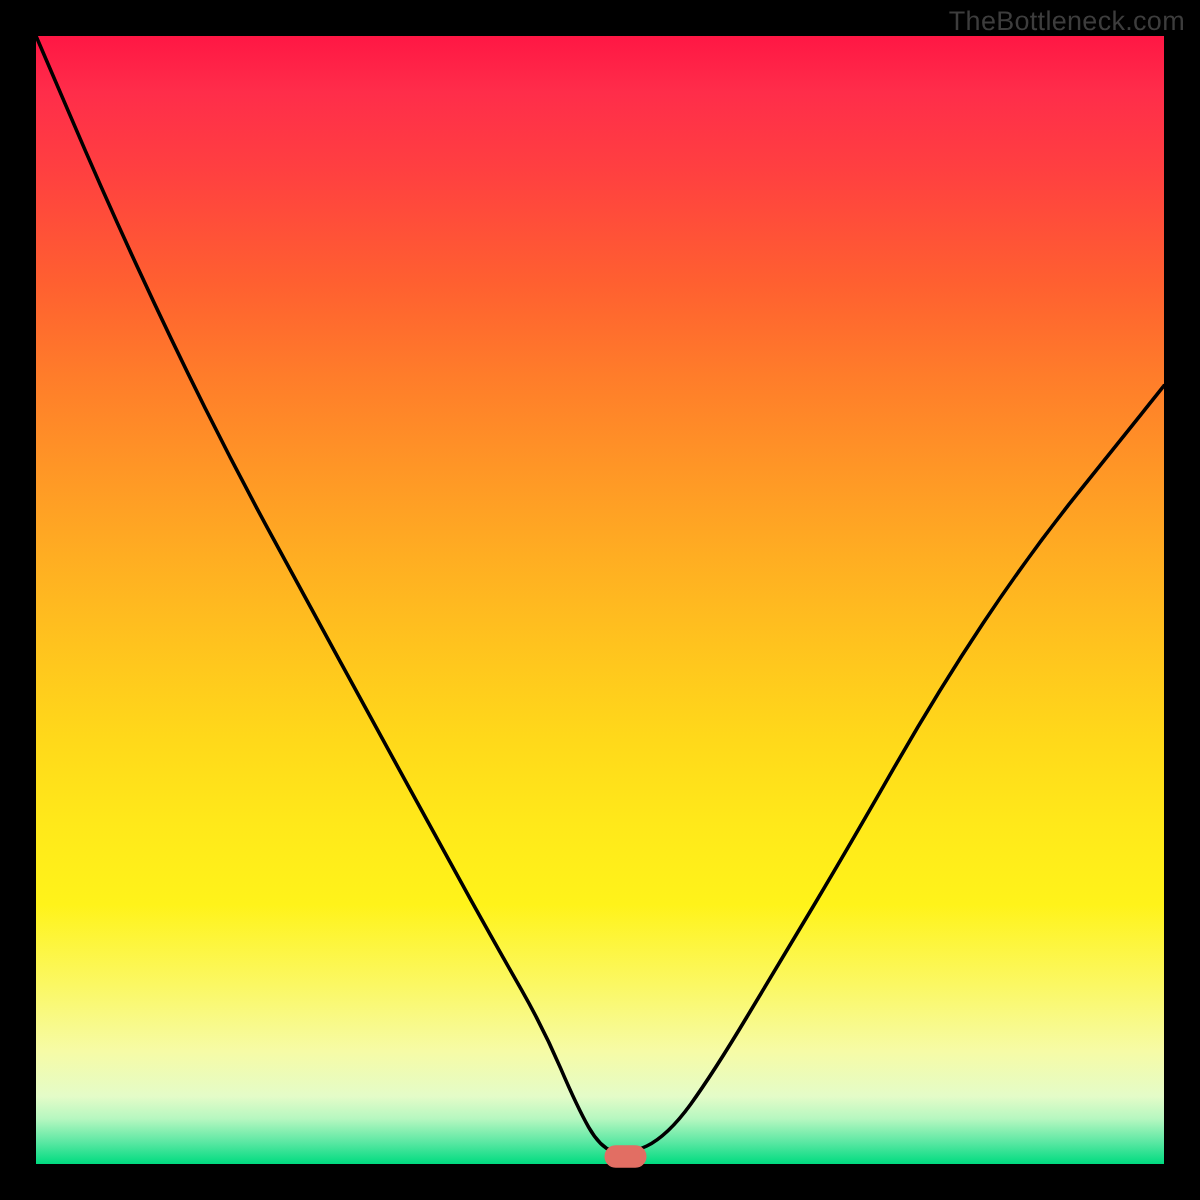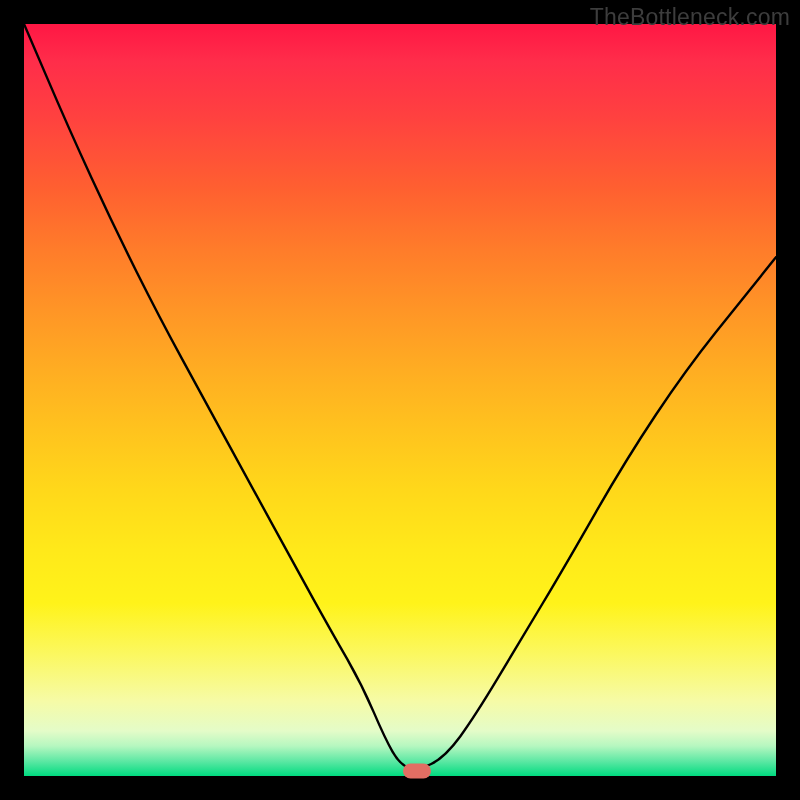--- a/index.html
+++ b/index.html
@@ -35,21 +35,21 @@
       #b6f7c0 96%,
       #5ee8a4 98%,
       #00db80 100%
     );
   }
   .watermark {
     position: absolute;
     top: 4px;
     right: 10px;
     color: #3d3d3d;
-    font-size: 23px;
+    font-size: 18px;
     font-weight: 500;
     letter-spacing: 0.2px;
     z-index: 5;
   }
   svg.curve {
     position: absolute;
     left: 0;
     top: 0;
     width: 752px;
     height: 752px;

